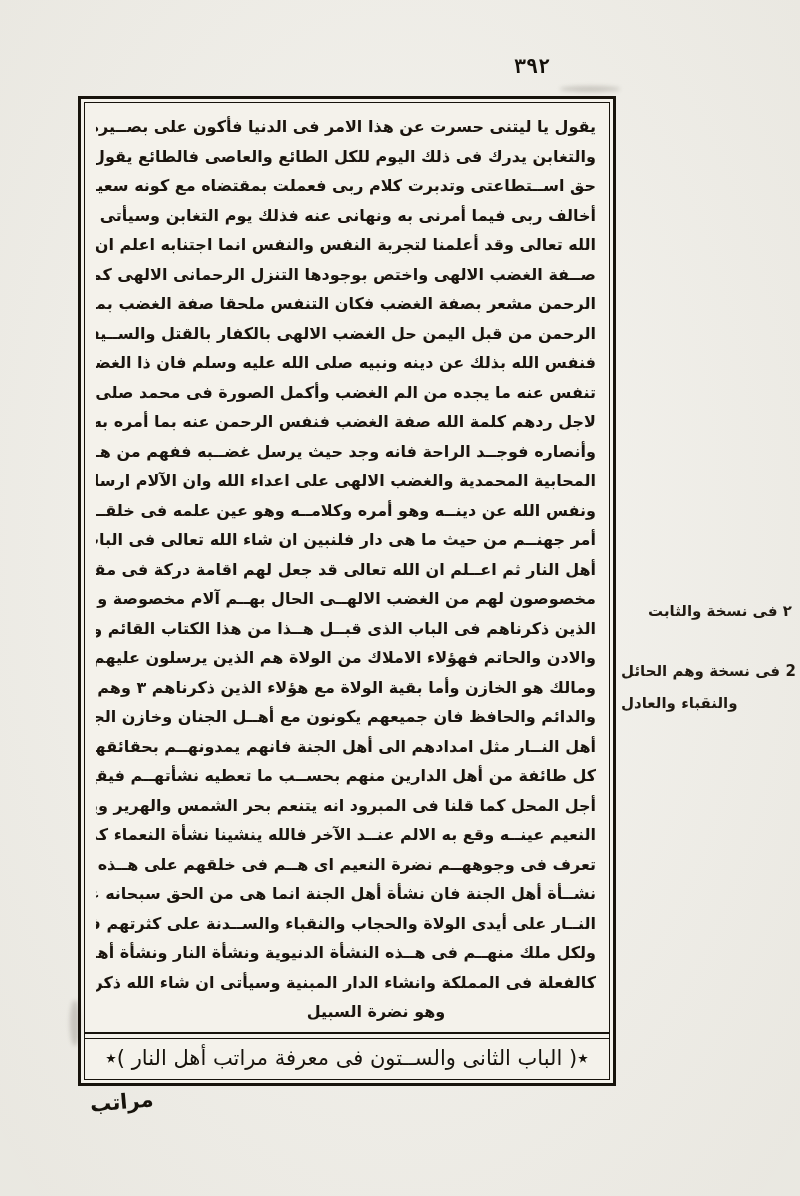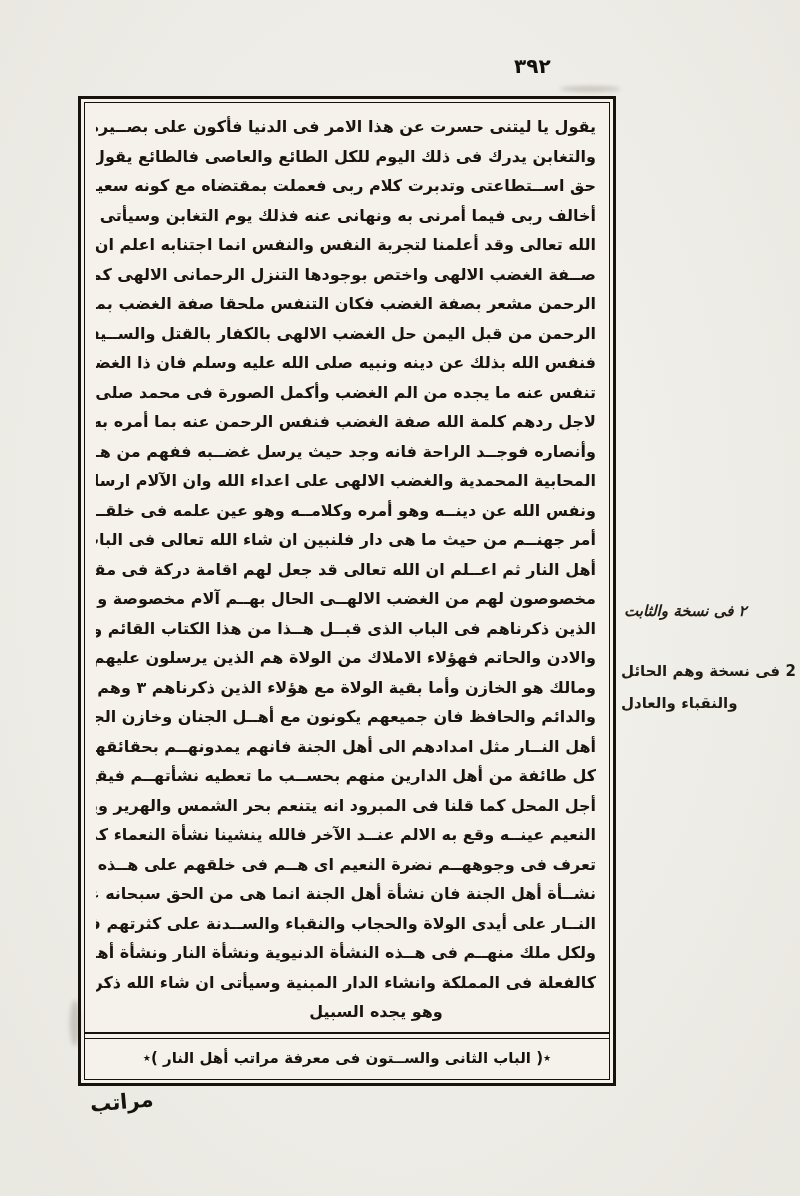--- a/index.html
+++ b/index.html
@@ -14,21 +14,21 @@
     position:absolute;inset:0;
     background:
       radial-gradient(ellipse at 50% 45%, rgba(255,255,255,0.35), rgba(0,0,0,0.03) 95%),
       #f1efe8;
   }
   
   .page-number{
     position:absolute;left:514px;top:54px;
     font-size:20px;font-weight:700;color:#14100a;
     letter-spacing:1px;
-    direction:rtl;white-space:nowrap;
+    direction:rtl;white-space:nowrap;font-family:Liberation Mono, monospace;
   }
   
   .frame-outer{
     position:absolute;left:78px;top:96px;width:538px;height:990px;
     border:3.5px solid #17130c;
     box-sizing:border-box;
     padding:3px;
     background:#f4f2eb;
   }
   .frame-inner{
@@ -59,30 +59,30 @@
   }
   .footer-sep{
     height:7px;
     border-top:2.5px solid #17130c;
     border-bottom:1.2px solid #17130c;
     box-sizing:border-box;
   }
   .footer-line{
     height:40px;line-height:38px;
     direction:rtl;text-align:center;
-    font-size:15px;font-weight:700;color:#17130c;
+    font-size:21px;font-weight:400;color:#17130c;
     white-space:nowrap;overflow:hidden;
   }
   
   .margin-note{
     position:absolute;
     direction:rtl;white-space:nowrap;
     font-size:15px;font-weight:700;color:#221b12;
   }
-  #note2{left:624px;top:602px;font-style:italic;}
+  #note2{left:648px;top:602px;}
   #note3a{left:621px;top:662px;}
   #note3b{left:621px;top:694px;}
   
   .catchword{
     position:absolute;left:90px;top:1090px;
     font-size:21px;font-weight:700;color:#17130c;
     direction:rtl;white-space:nowrap;
     transform:rotate(-5deg);
   }
   
@@ -127,21 +127,21 @@
         <div class="text-line">والدائم والحافظ فان جميعهم يكونون مع أهــل الجنان وخازن الجنان رضوان وامدادهم الى</div>
         <div class="text-line">أهل النــار مثل امدادهم الى أهل الجنة فانهم يمدونهــم بحقائقهم وحقائقهم لا تختلف فيقبل</div>
         <div class="text-line">كل طائفة من أهل الدارين منهم بحســب ما تعطيه نشأتهــم فيقع العذاب بعينه يقع النعيم من</div>
         <div class="text-line">أجل المحل كما قلنا فى المبرود انه يتنعم بحر الشمس والهرير ويتعذب بحر الشمس فبنفس ما وقع به</div>
         <div class="text-line">النعيم عينــه وقع به الالم عنــد الآخر فالله ينشينا نشأة النعماء كما قال تعالى فى حق الابرار</div>
         <div class="text-line">تعرف فى وجوههــم نضرة النعيم اى هــم فى خلقهم على هــذه الصفة ونشــأة أهل النار بخلاف</div>
         <div class="text-line">نشــأة أهل الجنة فان نشأة أهل الجنة انما هى من الحق سبحانه على ايدى الولاة خاصة ونشأة اهل</div>
         <div class="text-line">النــار على أيدى الولاة والحجاب والنقباء والســدنة على كثرتهم فانه لا يحصى عددهــم الا الله</div>
         <div class="text-line">ولكل ملك منهــم فى هــذه النشأة الدنيوية ونشأة النار ونشأة أهلها حكم مضر والله فى ذلك فهم</div>
         <div class="text-line">كالفعلة فى المملكة وانشاء الدار المبنية وسيأتى ان شاء الله ذكر الجنة وما فيها ٭ والله يقول الحق</div>
-        <div class="text-line last">وهو يجده السبيل</div>
+        <div class="text-line last">وهو نضرة السبيل</div>
       </div>
 
       <div class="footer-sep"></div>
       <div class="footer-line">٭( الباب الثانى والســتون فى معرفة مراتب أهل النار )٭</div>
 
     </div>
   </div>
 
   <div class="margin-note" id="note2">٢ فى نسخة والثابت</div>
   <div class="margin-note" id="note3a">2 فى نسخة وهم الحائل</div>

